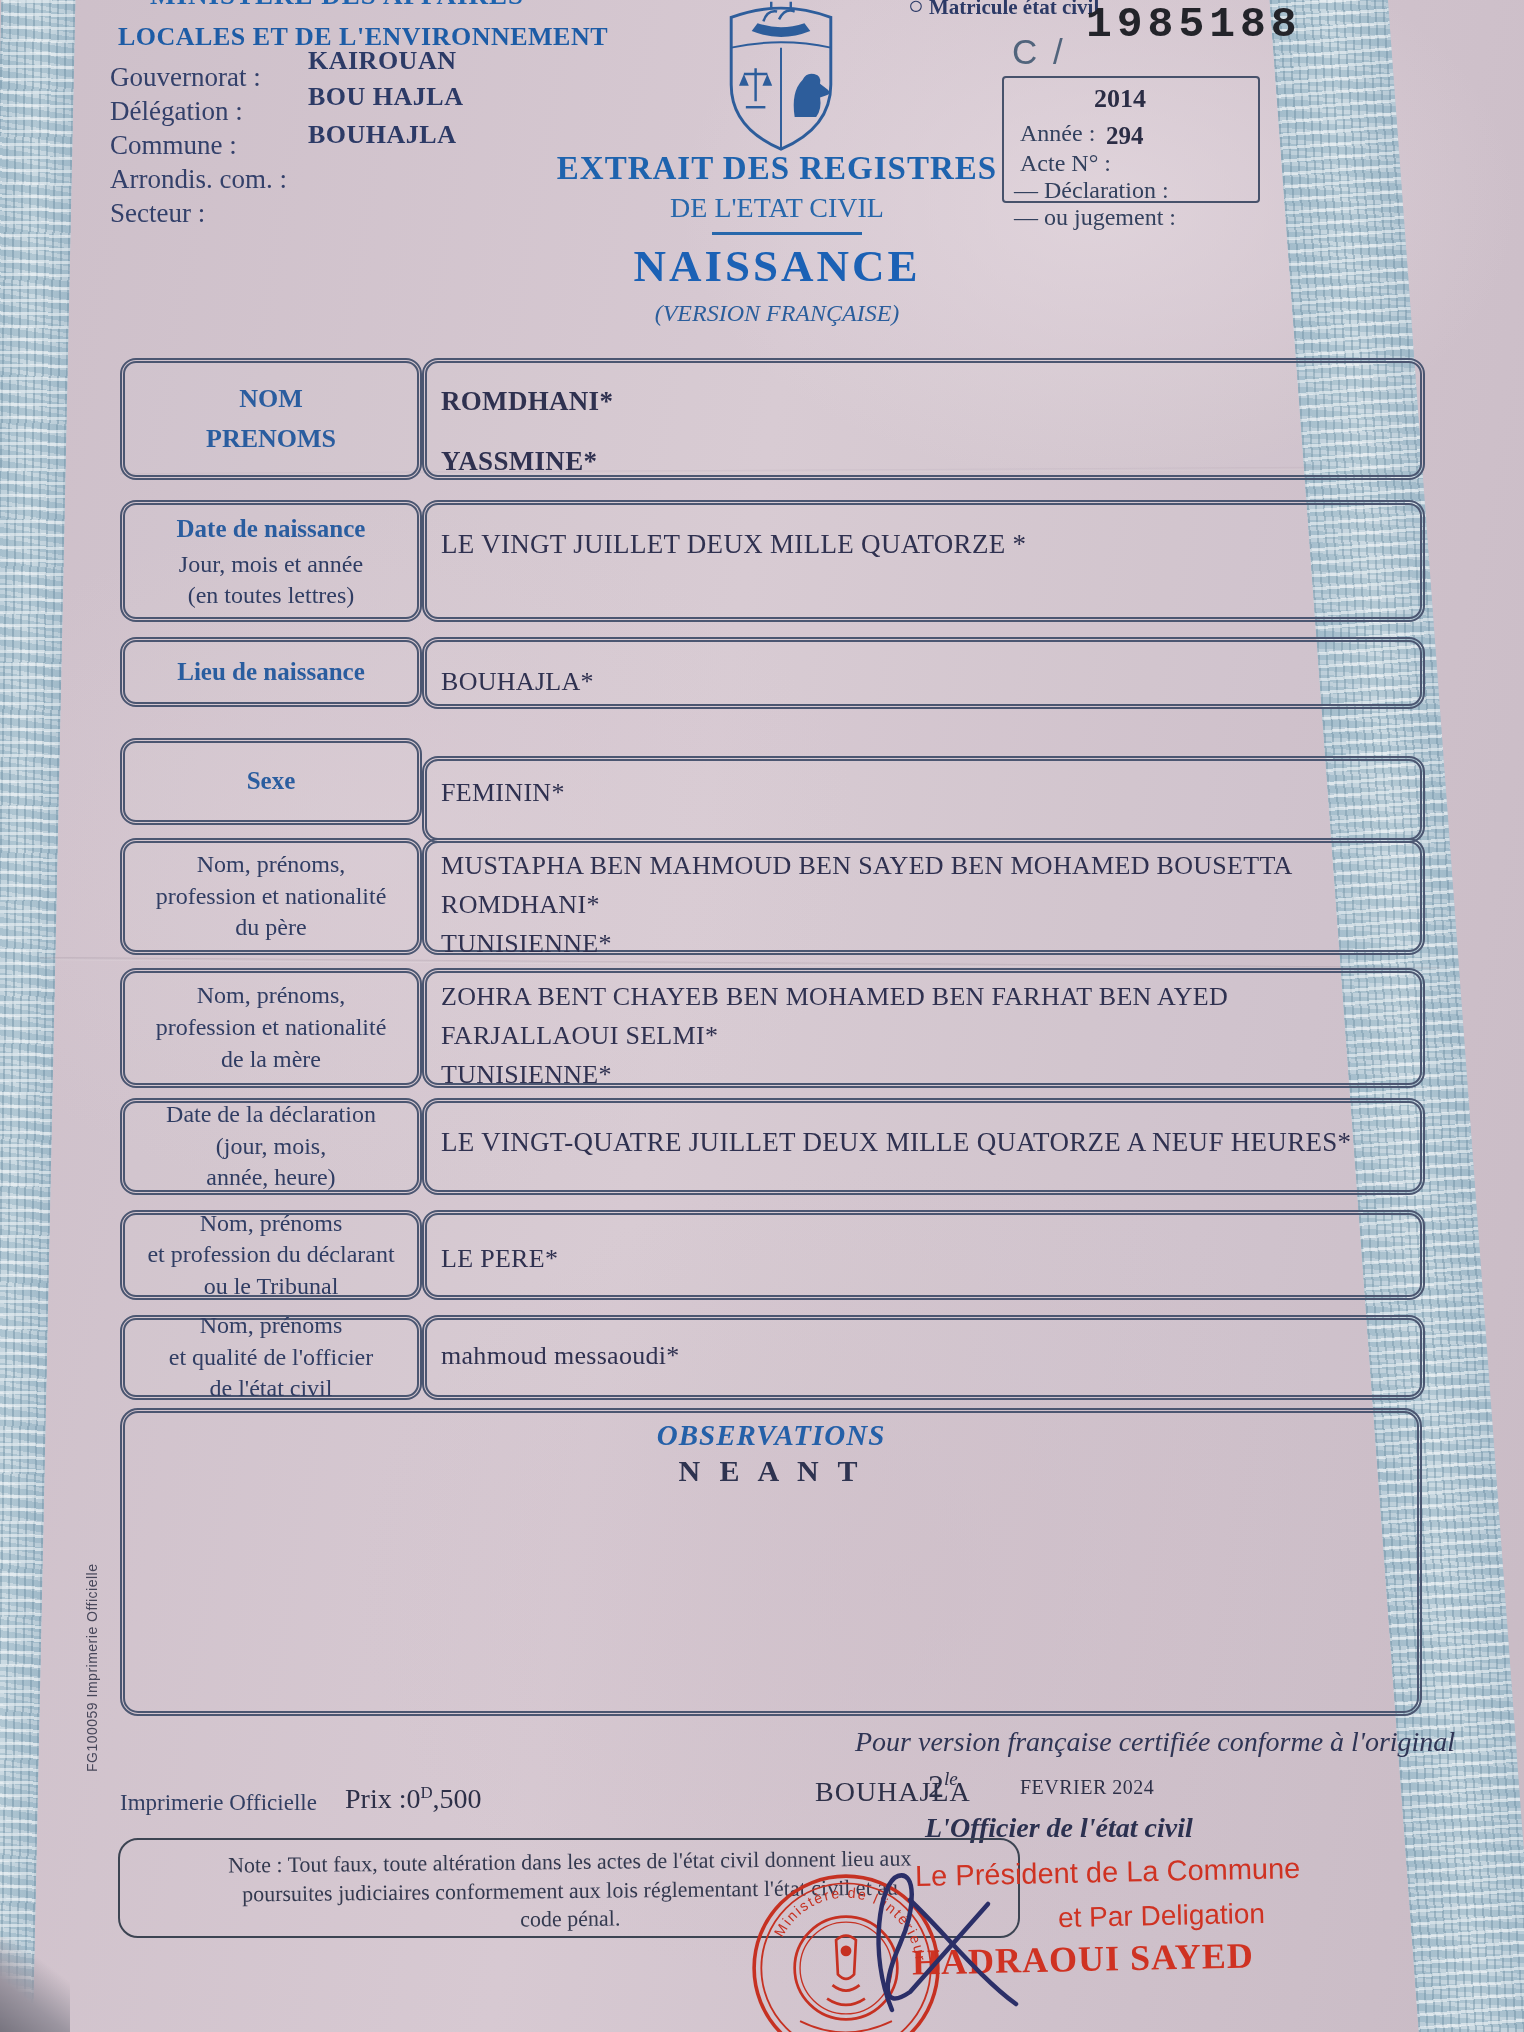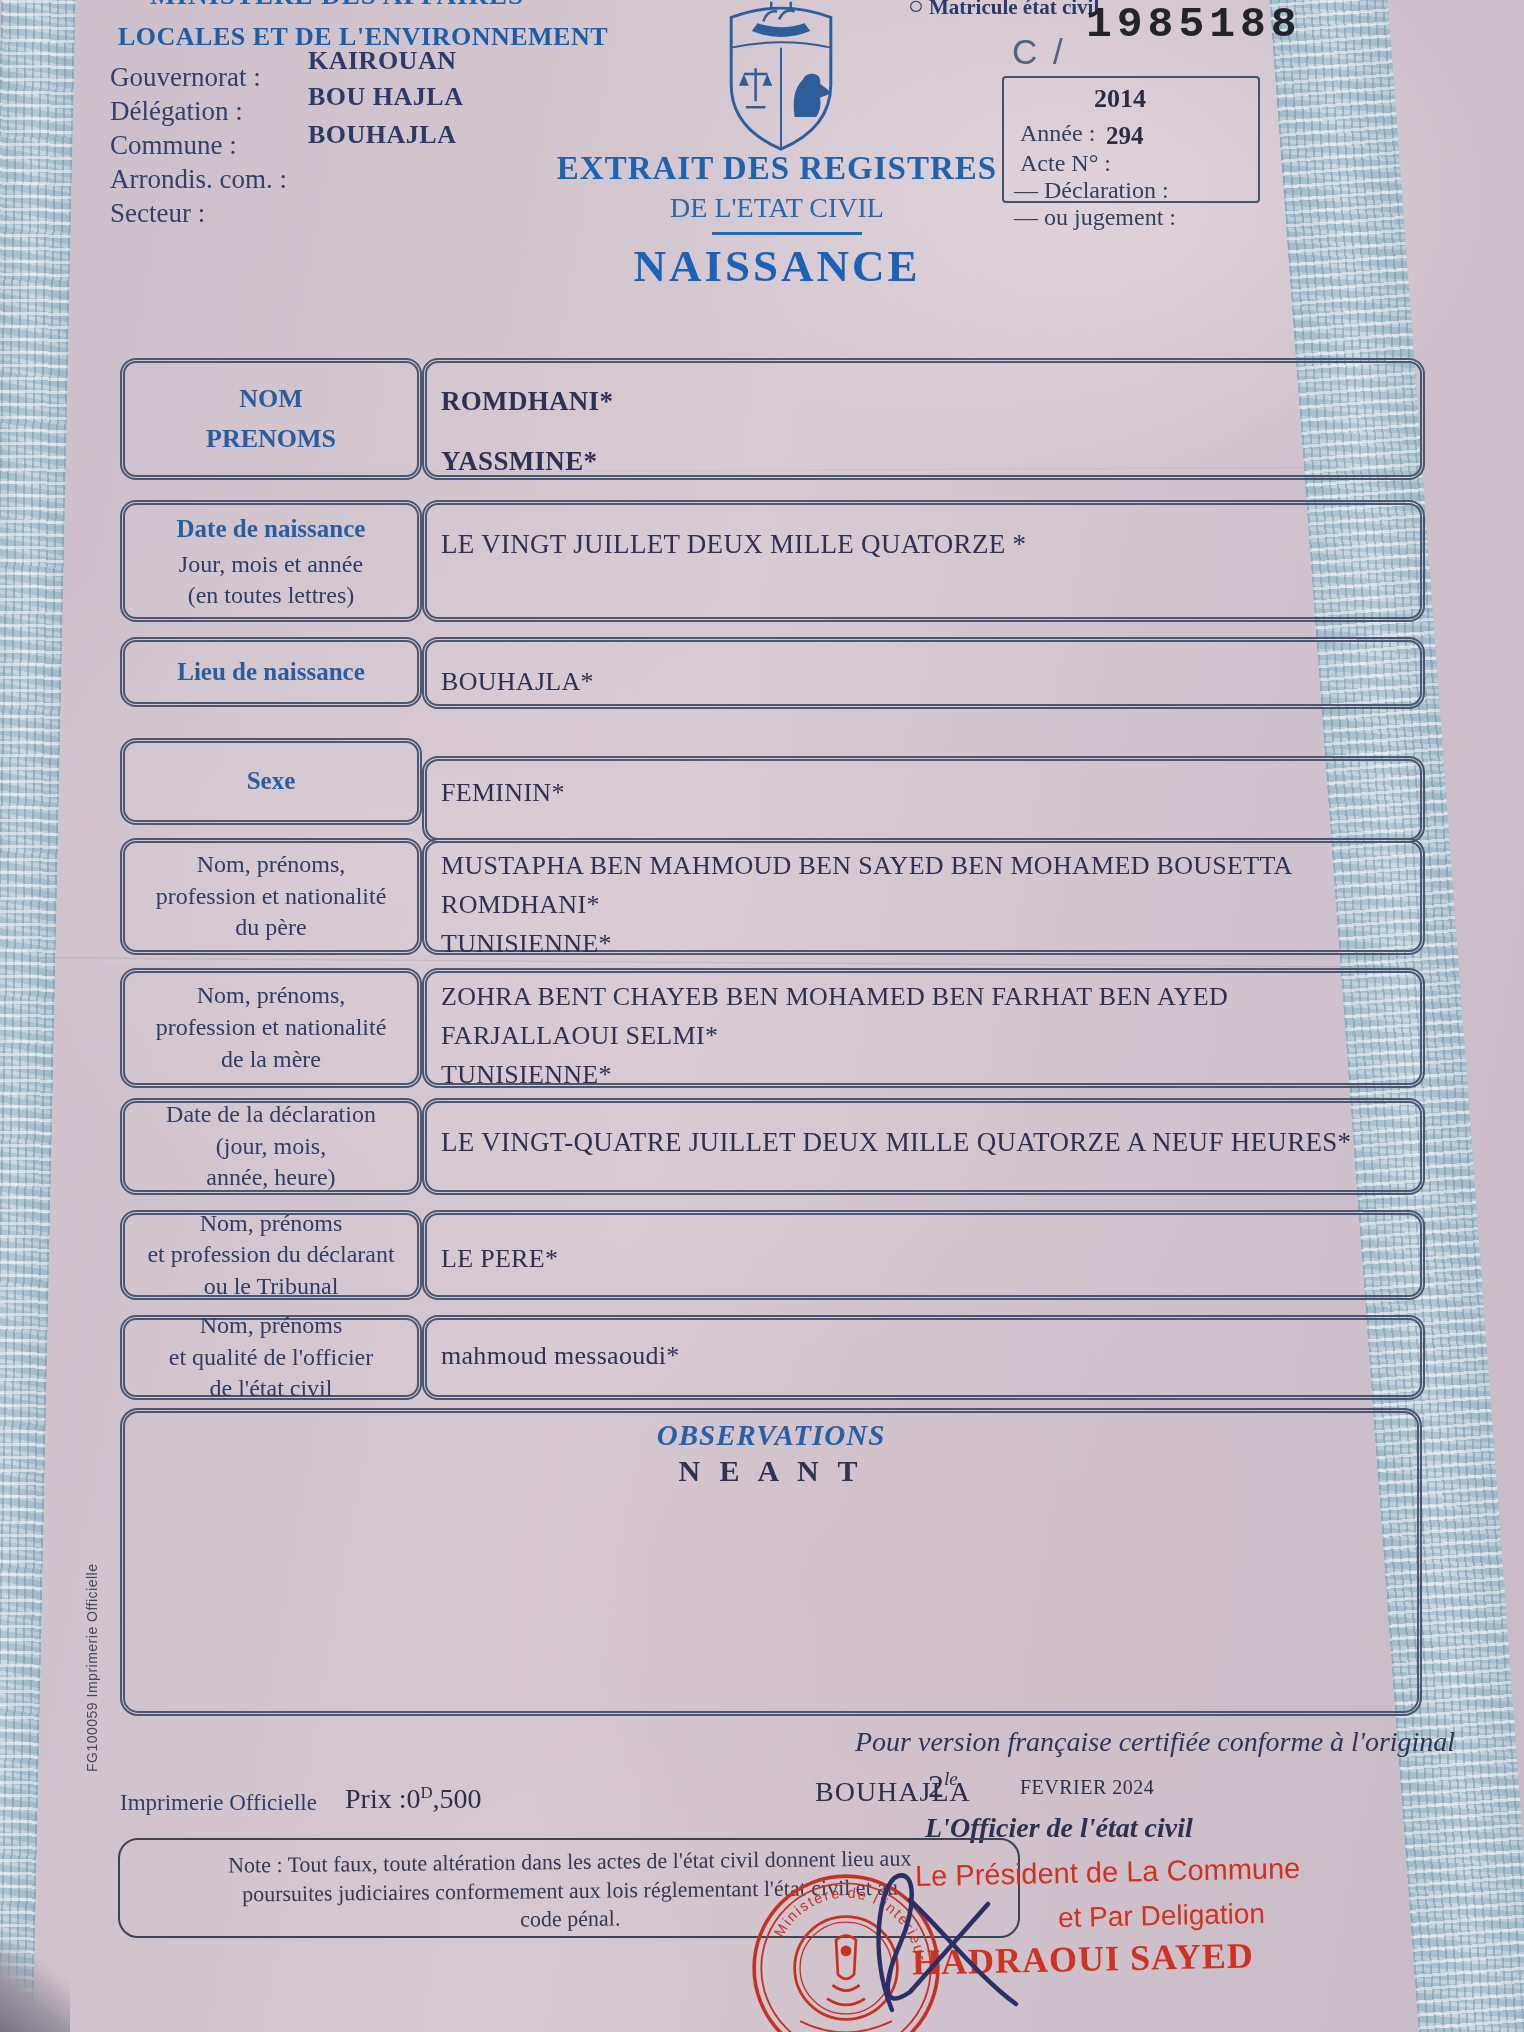--- a/index.html
+++ b/index.html
@@ -81,20 +81,21 @@
     <path d="M 34 78 l 0 34 M 22 84 l 24 0" fill="none" stroke="#2d5d9b" stroke-width="2.5"></path>
     <path d="M 22 84 l -5 12 l 10 0 Z M 46 84 l -5 12 l 10 0 Z" fill="#2d5d9b"></path>
     <path d="M 24 118 h 20" stroke="#2d5d9b" stroke-width="2.5"></path>
     <path d="M 74 128 q -4 -26 8 -38 q 4 -8 12 -6 q 8 2 6 10 l 8 6 q 4 4 -2 6 l -6 2 q 2 12 -4 20 Z" fill="#2d5d9b"></path>
   </svg>
 
   <div class="abs blue-b" style="left:0;top:150px;width:1524px;text-align:center;font-size:33px;letter-spacing:1px;text-indent:30px;">EXTRAIT DES REGISTRES</div>
   <div class="abs" style="left:0;top:192px;width:1524px;text-align:center;font-size:28px;color:#2767ab;text-indent:30px;">DE L'ETAT CIVIL</div>
   <div class="abs" style="left:712px;top:232px;width:150px;height:3px;background:#2767ab;"></div>
   <div class="abs blue-b" style="left:0;top:240px;width:1524px;text-align:center;font-size:45px;letter-spacing:3px;text-indent:30px;color:#1b61b5;">NAISSANCE</div>
+  <div class="abs" style="left:0;top:300px;width:1524px;text-align:center;font-size:24px;font-style:italic;color:#2b5e9c;text-indent:30px;">(VERSION FRANÇAISE)</div>
 
   <div class="abs" style="left:908px;top:-9px;font-size:21px;color:#2c3a66;font-weight:bold;">
     <span style="font-size:26px;">○</span>
     <span>Matricule état civil</span>
   </div>
   <div class="abs" style="left:1012px;top:32px;font-size:35px;color:#51647c;letter-spacing:3px;font-family:'Liberation Sans',sans-serif;">C /</div>
   <div class="abs" style="left:1086px;top:0px;font-size:43px;font-weight:600;color:#23242a;letter-spacing:5px;font-family:'Liberation Mono',monospace;">1985188</div>
 
   <div class="abs" id="acte-box">
     <span class="acte-line acte-val" style="left:90px;top:6px;font-size:26px;">2014</span>

